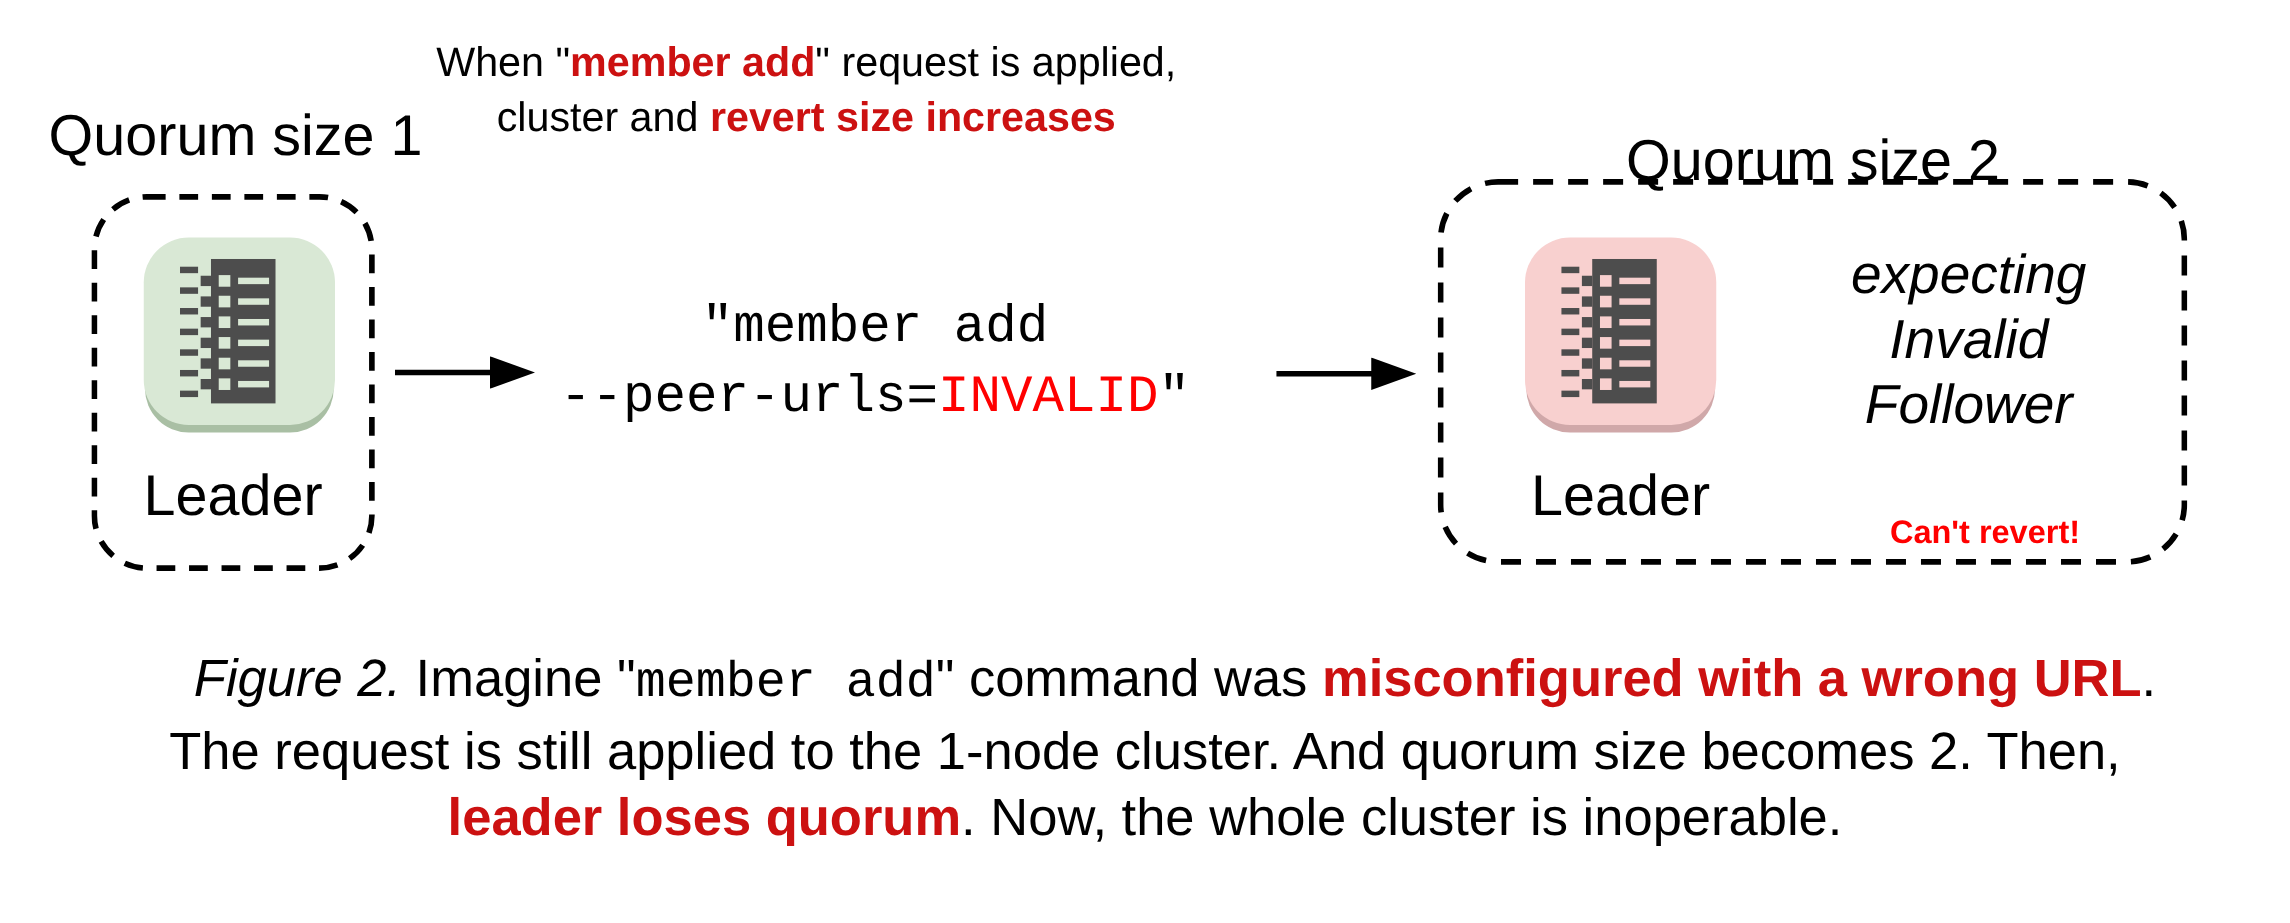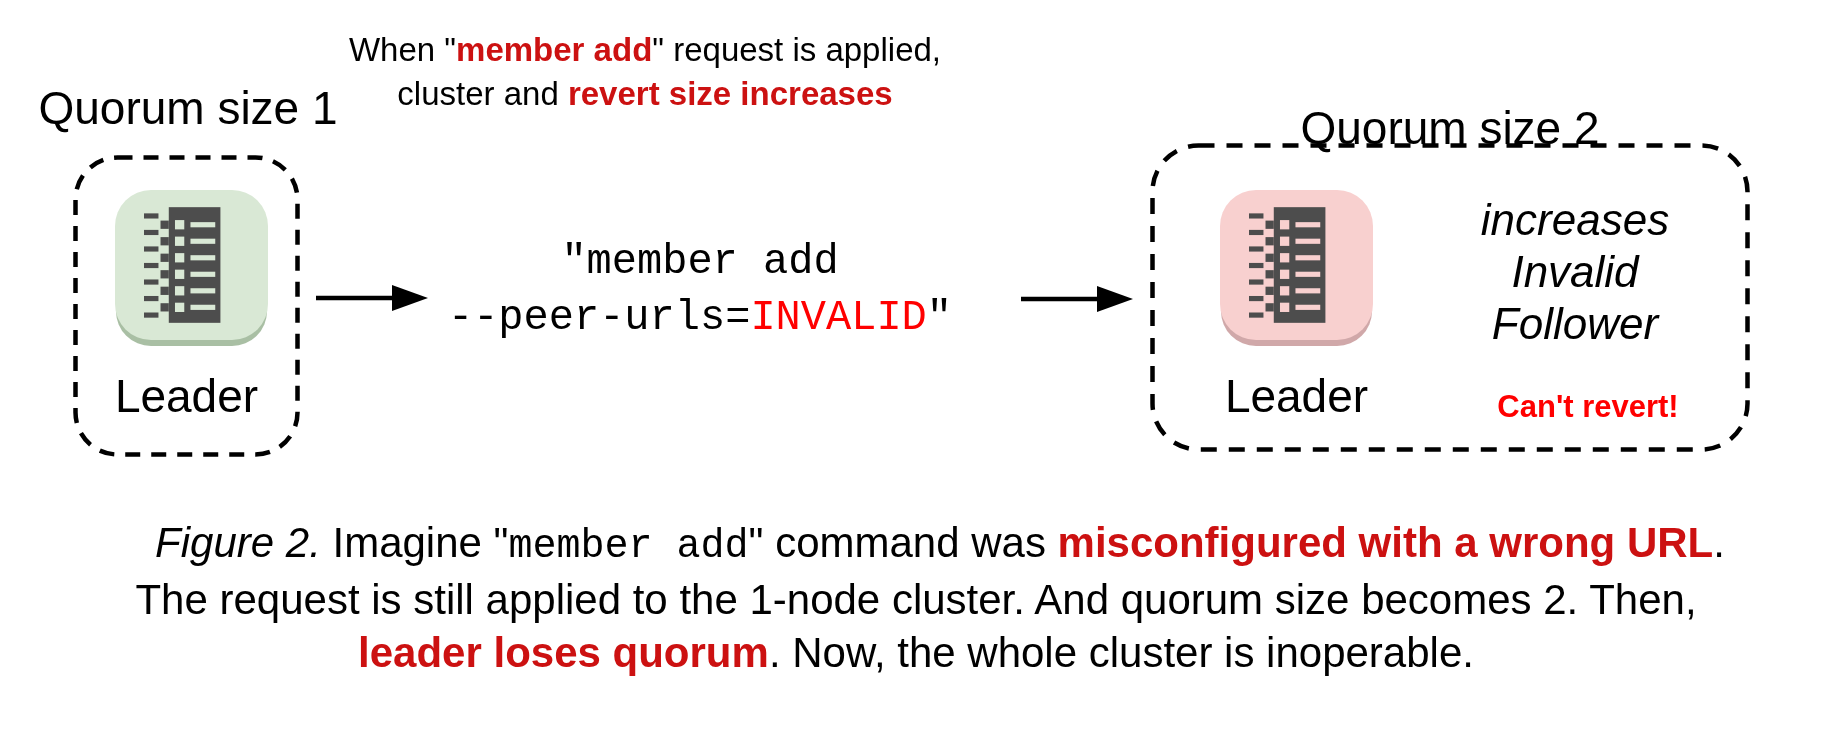--- a/index.html
+++ b/index.html
@@ -11,21 +11,21 @@
   .center{text-align:center;}
   .em-red{color:var(--accent-red,#cc1111);font-weight:bold;}
   .bright-red{color:var(--bright-red,#ff0000);font-weight:bold;}
   .mono{font-family:"Liberation Mono",monospace;}
   .ital{font-style:italic;margin-left:48px;}
 
   
   #top-note{left:300px;top:28px;width:690px;font-size:33px;line-height:44px;}
 
   
-  .cluster-title{font-size:46px;line-height:48px;}
+  .cluster-title{font-size:46px;line-height:48px;text-align:right;}
   #left-title{left:38px;top:84px;width:300px;}
   #right-title{left:1300px;top:76px;width:300px;margin-top:28px;}
 
   
   .dashed-box{display:block;}
   #left-box{left:73px;top:155px;}
   #right-box{left:1150px;top:143px;}
 
   
   .node{
@@ -47,21 +47,21 @@
   
   #arrow1{left:316px;top:285px;}
   #arrow2{left:1021px;top:286px;}
 
   
   #command{left:420px;top:234px;width:560px;font-size:42px;line-height:56px;font-family:"Liberation Mono",monospace;}
   #command .cmd-red{color:var(--bright-red,#ff0000);}
 
   
   #expecting{left:1410px;top:194px;width:330px;font-size:44px;line-height:52px;font-style:italic;}
-  #warning{left:1423px;top:386px;width:330px;font-size:31px;line-height:42px;}
+  #warning{left:1423px;top:404px;width:330px;font-size:26px;line-height:42px;}
 
   
   #caption{left:0;top:516px;width:1832px;font-size:42px;line-height:53px;}
   #caption .mono{font-size:40px;}
 </style>
 </head>
 <body>
 
 <div class="stage">
 
@@ -157,21 +157,21 @@
       <rect class="glyph-light" x="30" y="76.5" width="9" height="9"></rect>
         <rect class="glyph-light" x="45" y="78.5" width="24" height="5"></rect>
       <rect class="glyph-light" x="30" y="92.5" width="9" height="9"></rect>
         <rect class="glyph-light" x="45" y="94.5" width="24" height="5"></rect>
     </svg>
   </div>
 
   <div class="abs center node-label" id="right-leader">Leader</div>
 
   <div class="abs center" id="expecting">
-    <div>increases</div>
+    <div>expecting</div>
     <div>Invalid</div>
     <div>Follower</div>
   </div>
 
   <div class="abs center bright-red" id="warning">Can't revert!</div>
 
   <div class="abs center" id="caption">
     <div><span class="ital">Figure 2.</span><span> Imagine "</span><span class="mono">member add</span><span>" command was </span><span class="em-red">misconfigured with a wrong URL</span><span>.</span></div>
     <div>The request is still applied to the 1-node cluster. And quorum size becomes 2. Then,</div>
     <div><span class="em-red">leader loses quorum</span><span>. Now, the whole cluster is inoperable.</span></div>

